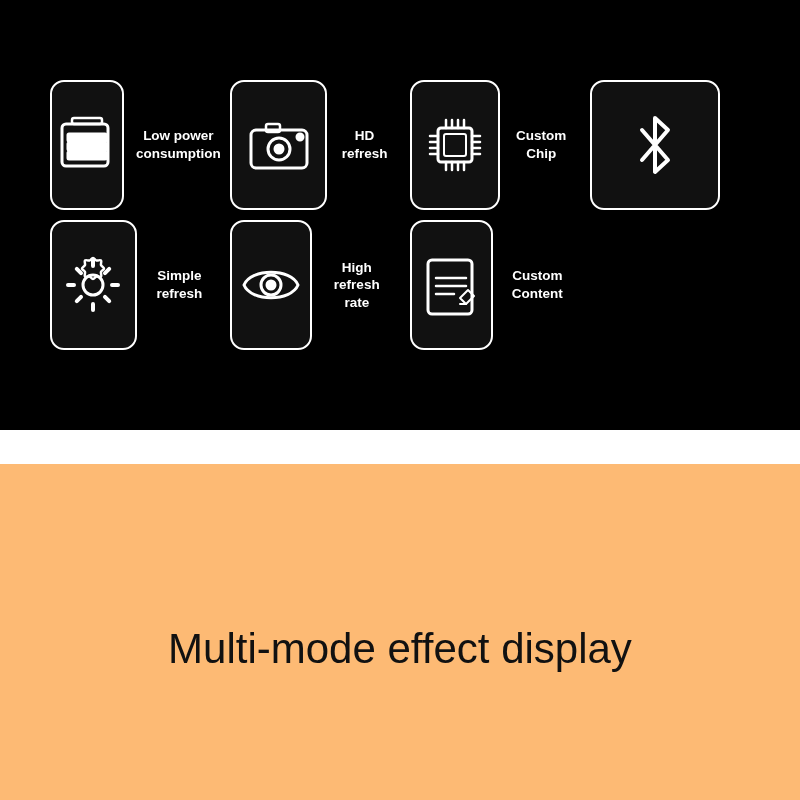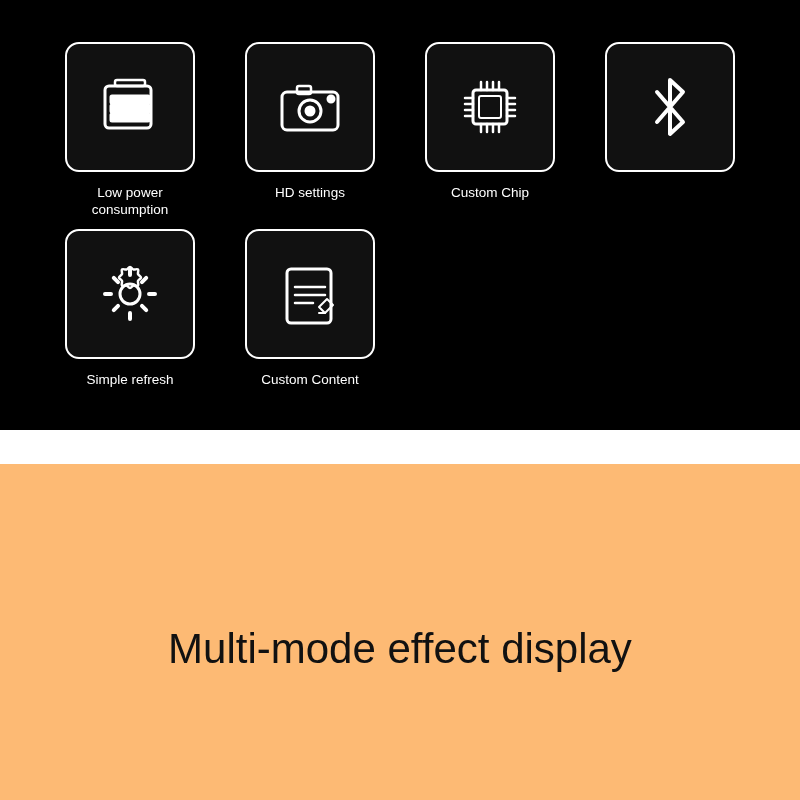--- a/index.html
+++ b/index.html
@@ -23,23 +23,23 @@
     .grid {
       display: grid;
       grid-template-columns: repeat(4, 160px);
       grid-template-rows: repeat(2, auto);
       gap: 10px 20px;
       padding: 30px 20px;
     }
 
     .grid-item {
       display: flex;
-      flex-direction: column;
       align-items: center;
       gap: 12px;
+      font-weight: bold;
     }
 
     .icon-box {
       width: 130px;
       height: 130px;
       background: #111;
       border: 2.5px solid #fff;
       border-radius: 14px;
       display: flex;
       align-items: center;
@@ -107,21 +107,21 @@
       <div class="icon-box">
 
         <svg viewBox="0 0 70 70">
           <rect x="7" y="20" width="56" height="38" rx="5" stroke="#fff" stroke-width="3" fill="none"></rect>
           <circle cx="35" cy="39" r="11" stroke="#fff" stroke-width="3" fill="none"></circle>
           <circle cx="35" cy="39" r="4" fill="#fff"></circle>
           <rect x="22" y="14" width="14" height="8" rx="2" stroke="#fff" stroke-width="2.5" fill="none"></rect>
           <circle cx="56" cy="27" r="3" fill="#fff"></circle>
         </svg>
       </div>
-      <span class="icon-label">HD settings</span>
+      <span class="icon-label">HD refresh</span>
     </div>
 
     <div class="grid-item">
       <div class="icon-box">
 
         <svg viewBox="0 0 70 70">
           <rect x="18" y="18" width="34" height="34" rx="3" stroke="#fff" stroke-width="3" fill="none"></rect>
           <rect x="24" y="24" width="22" height="22" rx="2" stroke="#fff" stroke-width="2" fill="none"></rect>
 
           <line x1="26" y1="18" x2="26" y2="10" stroke="#fff" stroke-width="2.5"></line>
@@ -167,20 +167,31 @@
           <path d="M35 10 L35 16 M35 54 L35 60 M10 35 L16 35 M54 35 L60 35 
                    M18.79 18.79 L23.04 23.04 M46.96 46.96 L51.21 51.21 
                    M51.21 18.79 L46.96 23.04 M23.04 46.96 L18.79 51.21" stroke="#fff" stroke-width="4" stroke-linecap="round"></path>
           <path d="M35 8 C36.5 8 37 10 38.5 10.5 C40 11 42 9.5 43 10.5 C44 11.5 42.5 13.5 43 15 C43.5 16.5 46 17 46 18.5 C46 20 43.5 20.5 43 22 C42.5 23.5 44 25.5 43 26.5 C42 27.5 40 26 38.5 26.5 C37 27 36.5 29 35 29 C33.5 29 33 27 31.5 26.5 C30 26 28 27.5 27 26.5 C26 25.5 27.5 23.5 27 22 C26.5 20.5 24 20 24 18.5 C24 17 26.5 16.5 27 15 C27.5 13.5 26 11.5 27 10.5 C28 9.5 30 11 31.5 10.5 C33 10 33.5 8 35 8Z" stroke="#fff" stroke-width="2.5" fill="none"></path>
 
         </svg>
       </div>
       <span class="icon-label">Simple refresh</span>
     </div>
 
+    <div class="grid-item">
+      <div class="icon-box">
+
+        <svg viewBox="0 0 70 70" fill="none">
+          <path d="M8,35 C15,18 55,18 62,35 C55,52 15,52 8,35Z" stroke="#fff" stroke-width="3" fill="none"></path>
+          <circle cx="35" cy="35" r="10" stroke="#fff" stroke-width="3" fill="none"></circle>
+          <circle cx="35" cy="35" r="4" fill="#fff"></circle>
+        </svg>
+      </div>
+      <span class="icon-label">High refresh rate</span>
+    </div>
 
     <div class="grid-item">
       <div class="icon-box">
 
         <svg viewBox="0 0 70 70" fill="none">
           <rect x="12" y="10" width="44" height="54" rx="4" stroke="#fff" stroke-width="3" fill="none"></rect>
           <line x1="20" y1="28" x2="50" y2="28" stroke="#fff" stroke-width="2.5" stroke-linecap="round"></line>
           <line x1="20" y1="36" x2="50" y2="36" stroke="#fff" stroke-width="2.5" stroke-linecap="round"></line>
           <line x1="20" y1="44" x2="38" y2="44" stroke="#fff" stroke-width="2.5" stroke-linecap="round"></line>
 

